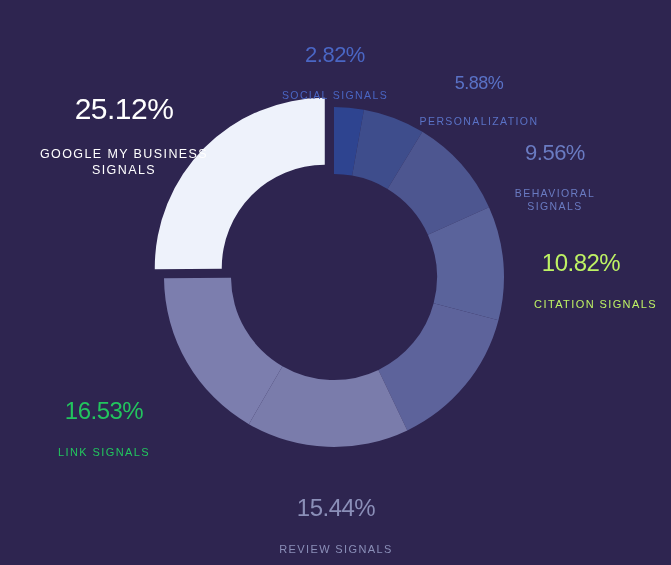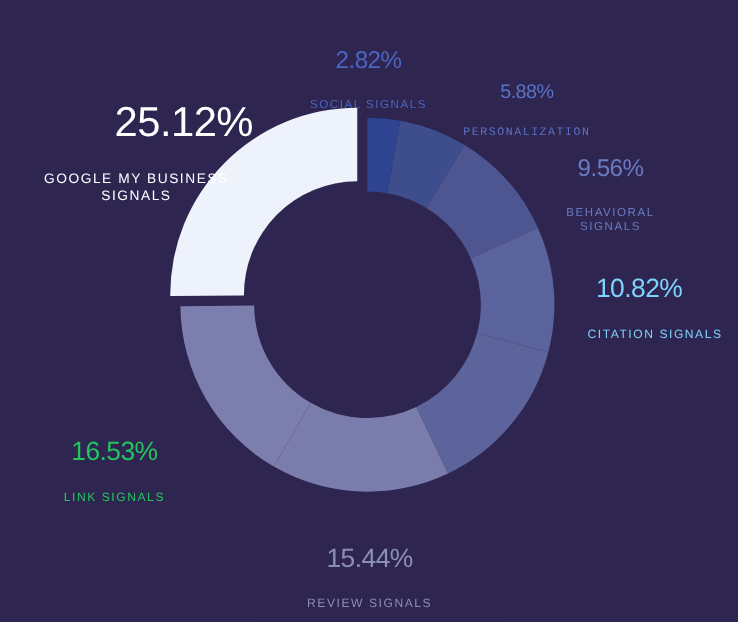--- a/index.html
+++ b/index.html
@@ -42,30 +42,30 @@
     margin-bottom: 6px;
   }
   .label .name {
     display: block;
     font-weight: normal;
     letter-spacing: 1.4px;
     line-height: 1.25;
   }
   
   .lbl-gmb        { left:  18px; top:  76px; width: 212px; }
-  .lbl-gmb .pct   { font-size: 38px; text-align: right; }
+  .lbl-gmb .pct   { font-size: 30px; }
   .lbl-gmb .name  { font-size: 12.5px; }
 
   .lbl-social       { left: 265px; top:  26px; width: 140px; }
   .lbl-social .pct  { font-size: 22px; }
   .lbl-social .name { font-size: 10.5px; }
 
   .lbl-personalization       { left: 395px; top:  57px; width: 168px; }
   .lbl-personalization .pct  { font-size: 18px; }
-  .lbl-personalization .name { font-size: 10.5px; font-family: Liberation Mono, monospace; }
+  .lbl-personalization .name { font-size: 10.5px; }
 
   .lbl-behavioral       { left: 479px; top: 124px; width: 152px; }
   .lbl-behavioral .pct  { font-size: 22px; }
   .lbl-behavioral .name { font-size: 10.5px; }
 
   .lbl-citation       { left: 503px; top: 233px; width: 156px; }
   .lbl-citation .pct  { font-size: 24px; }
   .lbl-citation .name { font-size: 11px; padding-left: 29px; }
 
   .lbl-onpage       { left: 466px; top: 398px; width: 164px; }
@@ -113,21 +113,21 @@
     <span class="pct">5.88%</span>
     <span class="name">PERSONALIZATION</span>
   </div>
 
   <div class="label lbl-behavioral" style="color: rgb(106, 123, 194);">
     <span class="pct">9.56%</span>
     <span class="name">BEHAVIORAL
 SIGNALS</span>
   </div>
 
-  <div class="label lbl-citation" style="color: #7dd3fc;">
+  <div class="label lbl-citation" style="color: #bef264;">
     <span class="pct">10.82%</span>
     <span class="name">CITATION SIGNALS</span>
   </div>
 
 
   <div class="label lbl-review" style="color: rgb(139, 143, 184);">
     <span class="pct">15.44%</span>
     <span class="name">REVIEW SIGNALS</span>
   </div>
 

